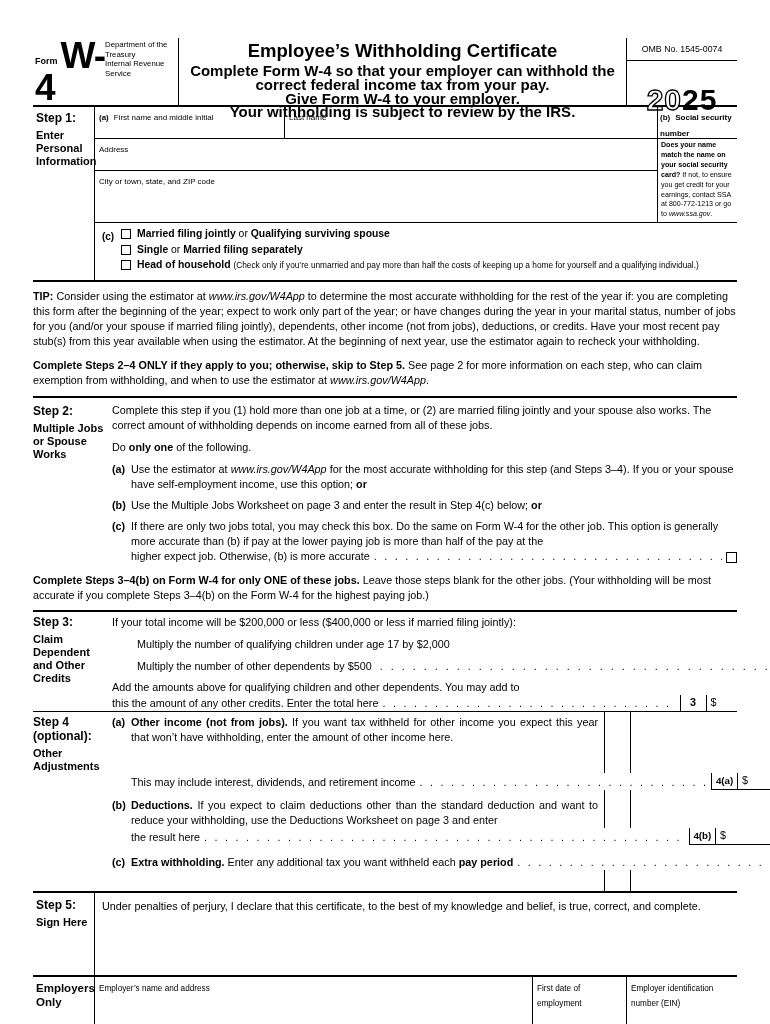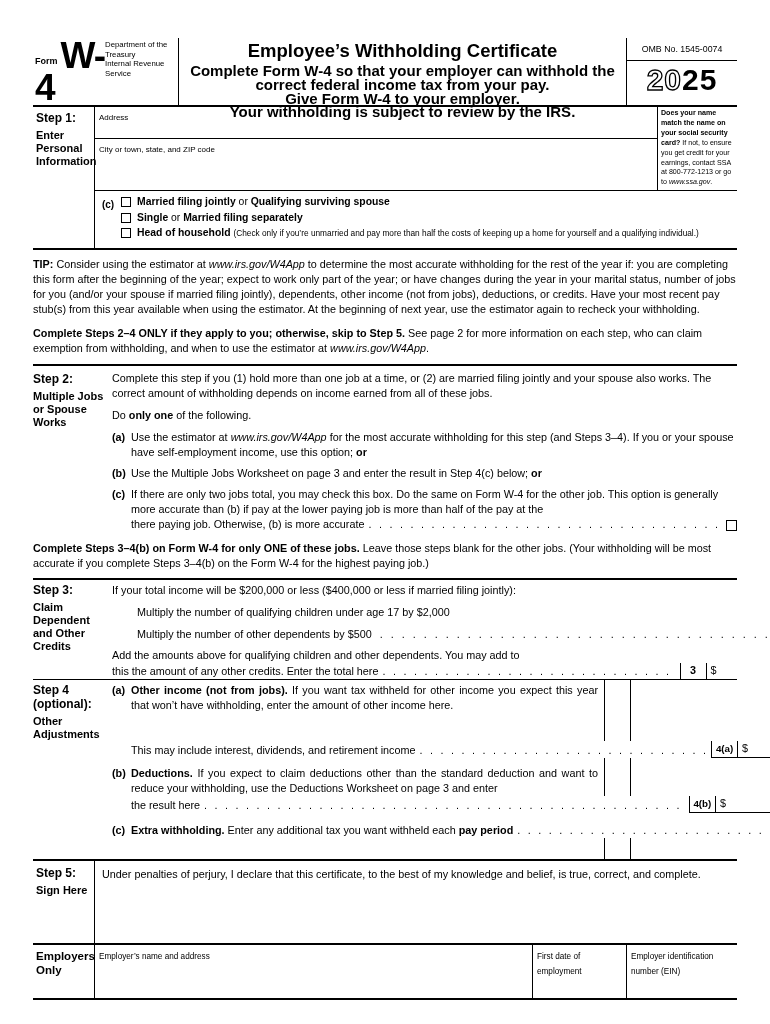--- a/index.html
+++ b/index.html
@@ -19,21 +19,21 @@
 
   
   .header { display: flex; height: 69px; border-bottom: 2px solid #000; }
   .h-left { width: 145px; display: flex; flex-direction: row; justify-content: space-between; padding: 2px 4px 3px 2px; }
   .form-word { font-size: 9px; font-weight: bold; margin-right: 3px; vertical-align: 4px; }
   .form-num { font-size: 37px; font-weight: bold; letter-spacing: -1px; line-height: 32px; }
   .dept { font-size: 7.8px; line-height: 9.5px; }
   .h-center { flex: 1; border-left: 1.5px solid #000; border-right: 1.5px solid #000; text-align: center; padding: 2px 10px 0; }
   .title { font-size: 18.5px; font-weight: bold; line-height: 22px; margin-bottom: 2px; }
   .sub { font-size: 15px; font-weight: bold; line-height: 13.8px; }
-  .h-right { width: 110px; display: flex; flex-direction: column; }
+  .h-right { width: 110px; display: flex; flex-direction: column; gap: 20px; }
   .omb { font-size: 8.8px; text-align: center; padding: 4px 0 3px; border-bottom: 1px solid #000; }
   .year { text-align: center; font-size: 30px; font-weight: bold; line-height: 38px; letter-spacing: 1px; }
   .year .outline { color: #fff; -webkit-text-stroke: 1.3px #000; }
 
   
   .steplabel { font-size: 12px; font-weight: bold; line-height: 14px; }
   .stepsub { font-size: 11px; font-weight: bold; line-height: 13px; margin-top: 4px; }
   .flabel { font-size: 8px; line-height: 10px; }
   .ftag { font-size: 8px; font-weight: bold; margin-right: 5px; }
 
@@ -134,20 +134,31 @@
         </div>
       </div>
     </div>
 
     <div class="step1">
       <div class="label1">
         <div class="steplabel">Step 1:</div>
         <div class="stepsub">Enter Personal Information</div>
       </div>
       <div class="s1c">
+        <div class="rowA">
+          <div class="cellFirst">
+            <span class="ftag">(a)</span><span class="flabel">First name and middle initial</span>
+          </div>
+          <div class="cellLast">
+            <span class="flabel">Last name</span>
+          </div>
+          <div class="cellSSN">
+            <span class="ftag">(b)</span><span class="flabel b">Social security number</span>
+          </div>
+        </div>
         <div class="rowMid">
           <div class="midLeft">
             <div class="addrCell">
               <span class="flabel">Address</span>
             </div>
             <div class="cityCell">
               <span class="flabel">City or town, state, and ZIP code</span>
             </div>
           </div>
           <div class="noteCell">
@@ -194,21 +205,21 @@
           </div>
           <div class="item2">
             <div class="tag2">(b)</div>
             <div class="it2text"><span>Use the Multiple Jobs Worksheet on page 3 and enter the result in Step 4(c) below; </span><span class="b">or</span></div>
           </div>
           <div class="item2" style="margin-bottom:0;">
             <div class="tag2">(c)</div>
             <div class="it2text">
               <div>If there are only two jobs total, you may check this box. Do the same on Form W-4 for the other job. This option is generally more accurate than (b) if pay at the lower paying job is more than half of the pay at the</div>
               <div class="flexline">
-                <span>there paying job. Otherwise, (b) is more accurate</span>
+                <span>higher expect job. Otherwise, (b) is more accurate</span>
                 <span class="leader">. . . . . . . . . . . . . . . . . . . . . . . . . . . . . . . . . . . . . . . . . . . . . . . . . .</span>
                 <span class="cb2"></span>
               </div>
             </div>
           </div>
         </div>
       </div>
       <div class="note34"><span class="b">Complete Steps 3–4(b) on Form W-4 for only ONE of these jobs.</span><span> Leave those steps blank for the other jobs. (Your withholding will be most accurate if you complete Steps 3–4(b) on the Form W-4 for the highest paying job.)</span></div>
     </div>
 

